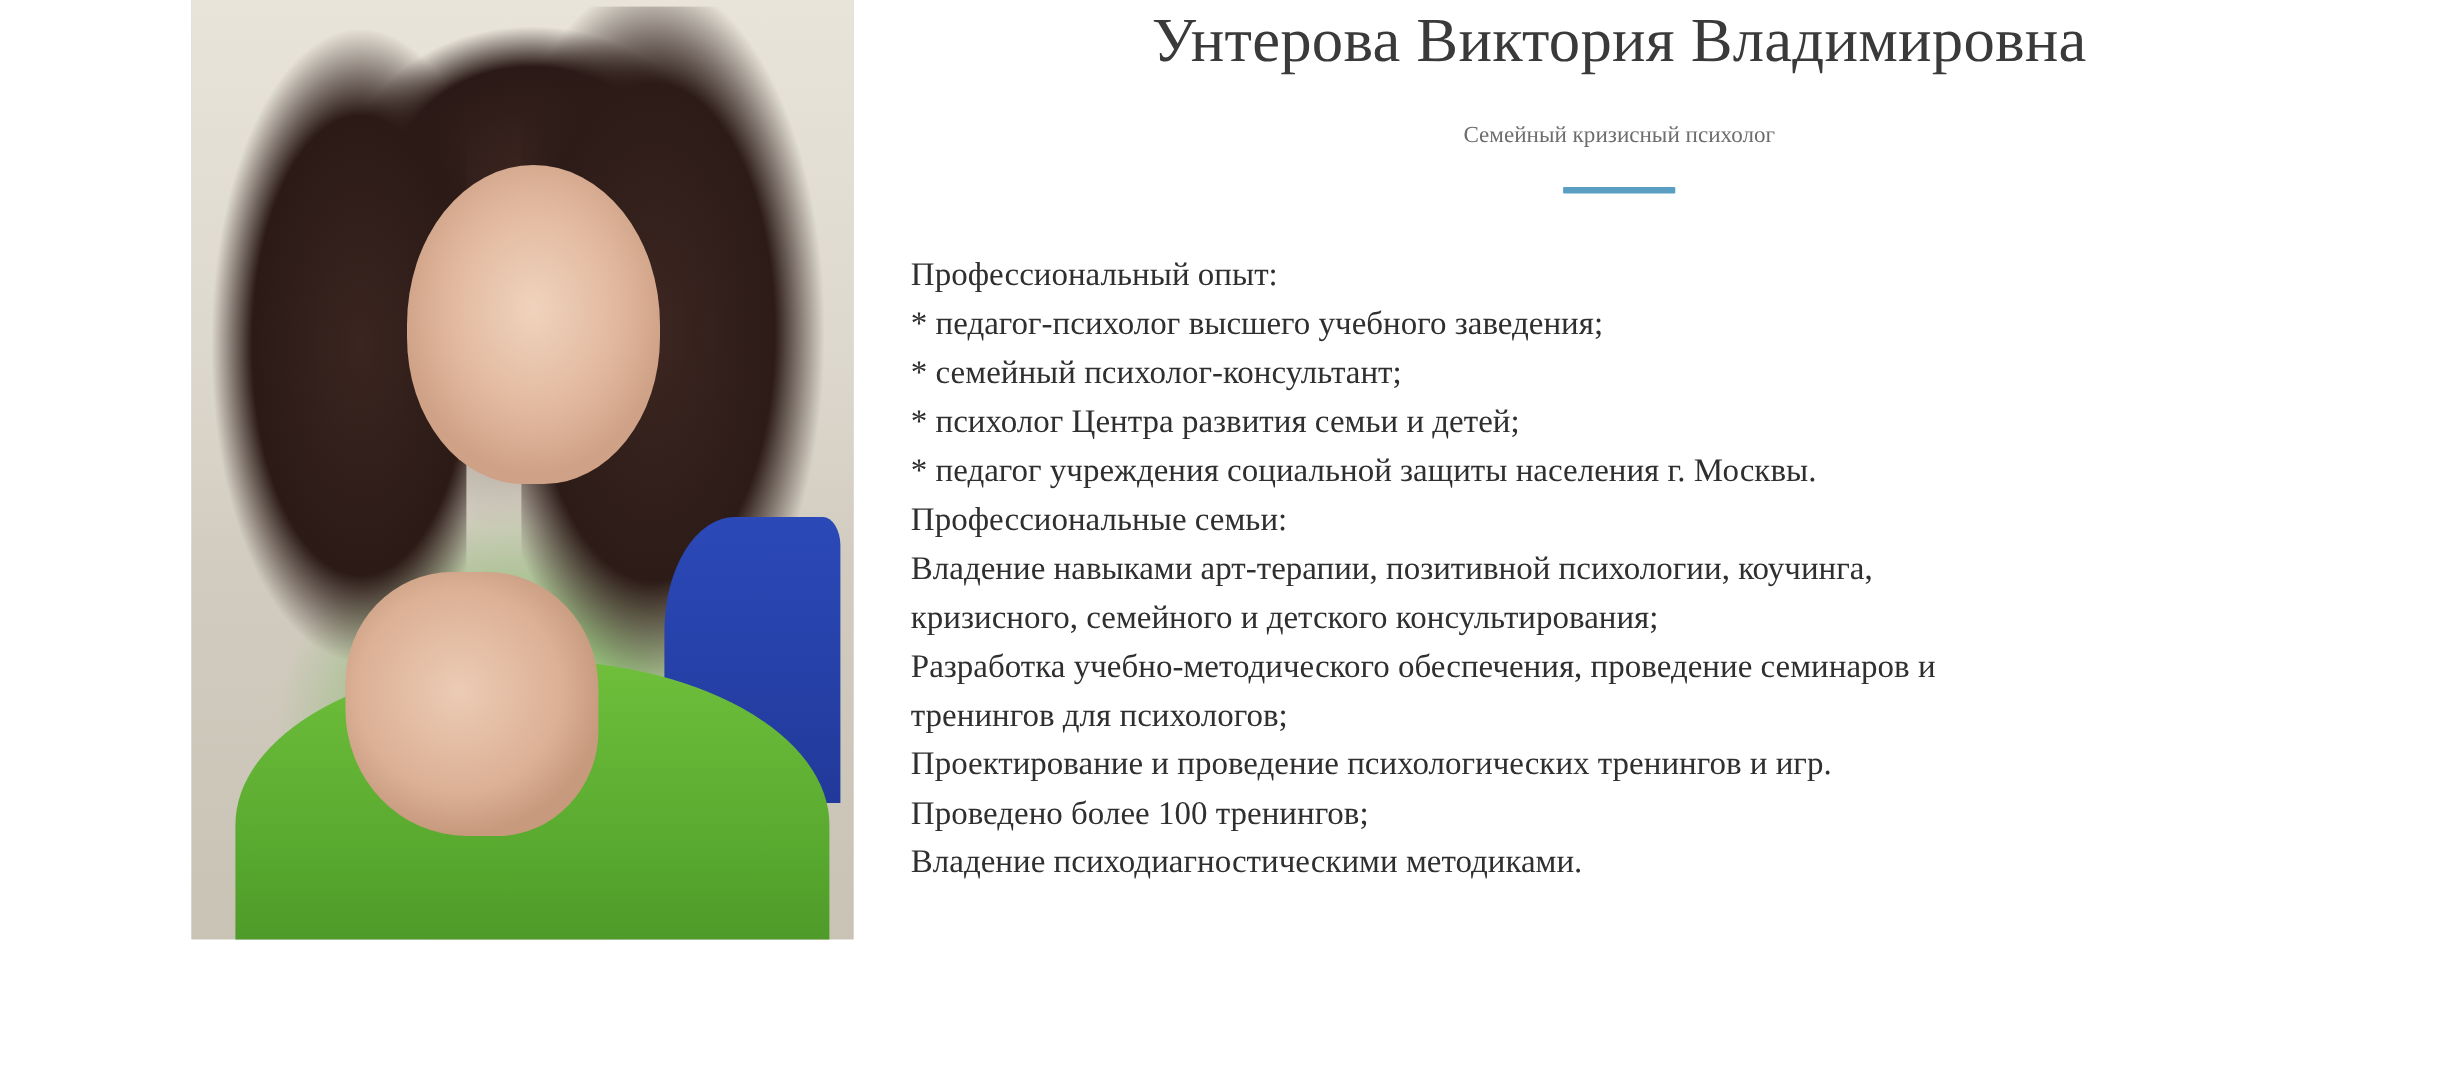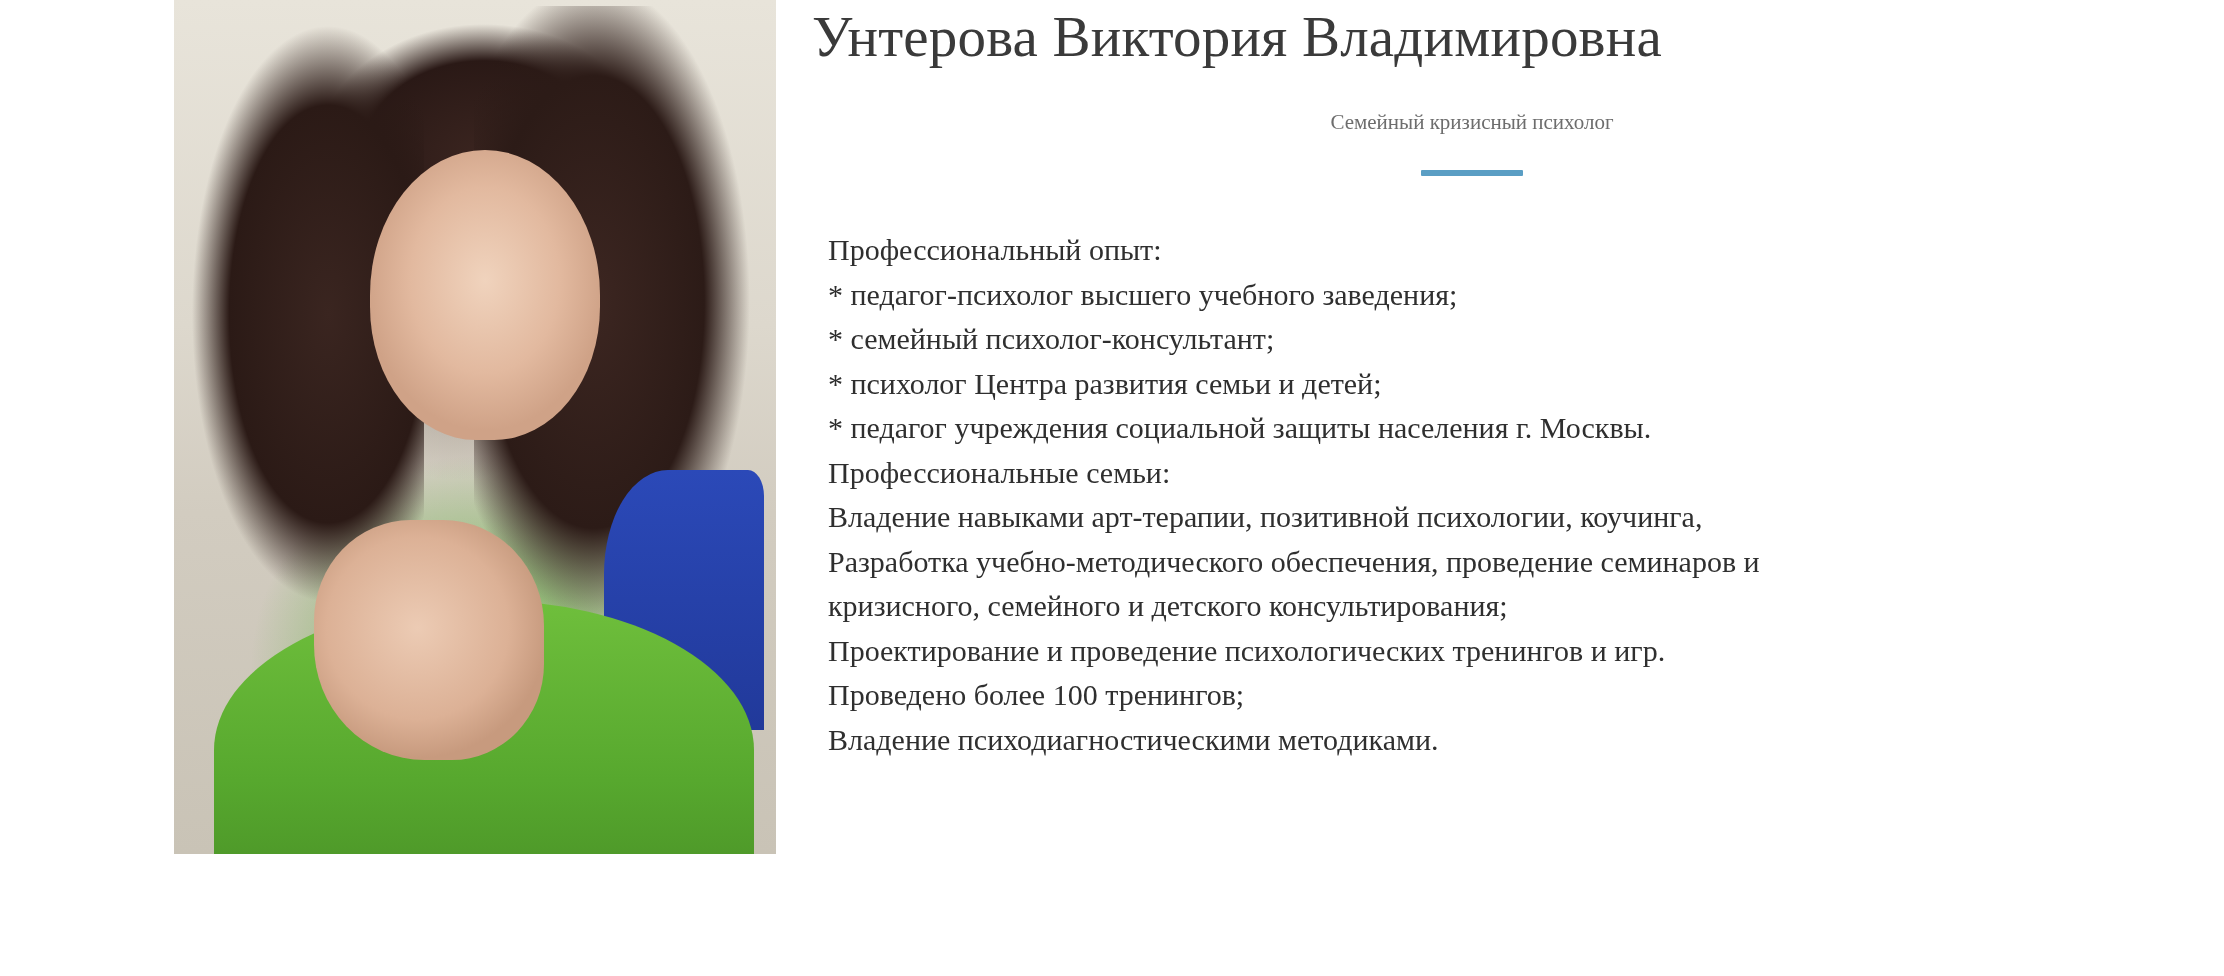--- a/index.html
+++ b/index.html
@@ -95,20 +95,21 @@
     left: 812px;
     top: 0;
     width: 1320px;
   }
   .doc-title {
     margin: 0;
     padding-top: 2px;
     font-size: 57px;
     line-height: 70px;
     font-weight: 400;
+    text-align: center;
     color: #3a3a3a;
     letter-spacing: 0.2px;
     white-space: nowrap;
   }
   .doc-subtitle {
     margin: 12px;
     padding-top: 24px;
     font-size: 21px;
     line-height: 28px;
     text-align: center;
@@ -157,21 +158,22 @@
     <div class="divider"></div>
 
     <div class="body-block">
       <p>Профессиональный опыт:</p>
       <p>* педагог-психолог высшего учебного заведения;</p>
       <p>* семейный психолог-консультант;</p>
       <p>* психолог Центра развития семьи и детей;</p>
       <p>* педагог учреждения социальной защиты населения г. Москвы.</p>
       <p>Профессиональные семьи:</p>
       <p>Владение навыками арт-терапии, позитивной психологии, коучинга,</p>
+      <p>кризисного, семейного и детского консультирования;</p>
       <p>Разработка учебно-методического обеспечения, проведение семинаров и</p>
-      <p>кризисного, семейного и детского консультирования;</p>
+      <p>тренингов для психологов;</p>
       <p>Проектирование и проведение психологических тренингов и игр.</p>
       <p>Проведено более 100 тренингов;</p>
       <p>Владение психодиагностическими методиками.</p>
     </div>
   </div>
 
 </div>
 
 </body></html>

